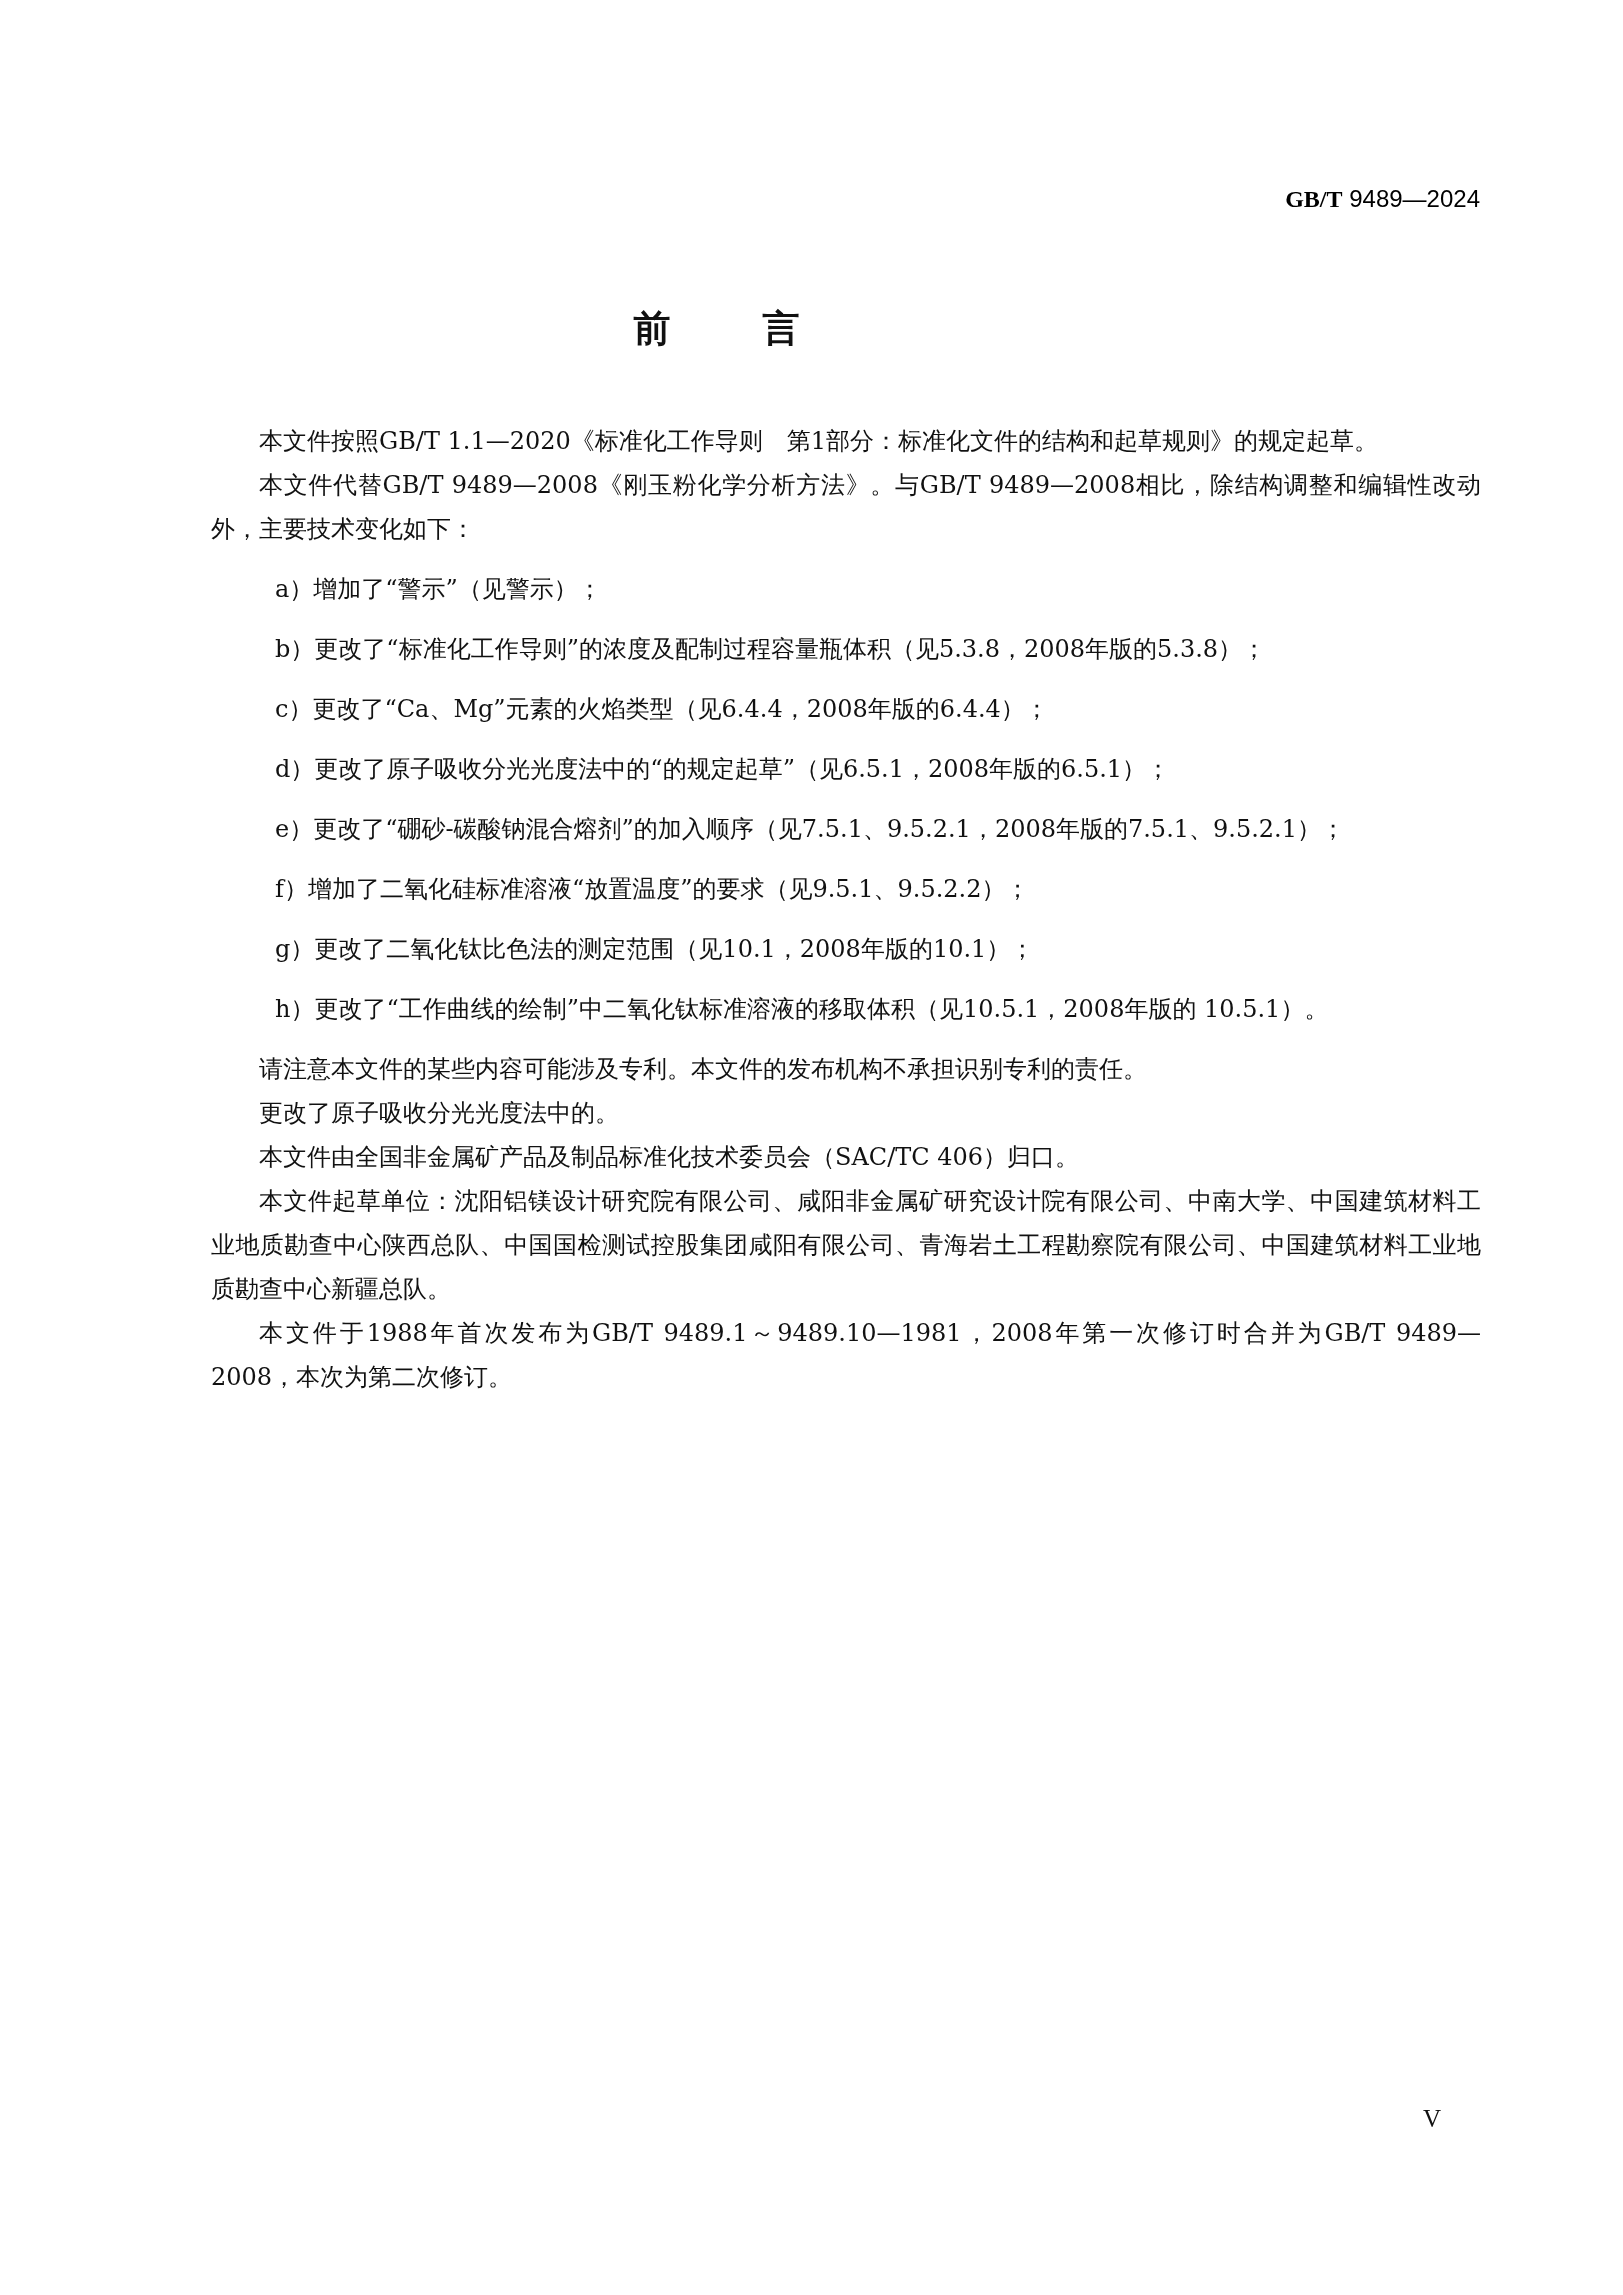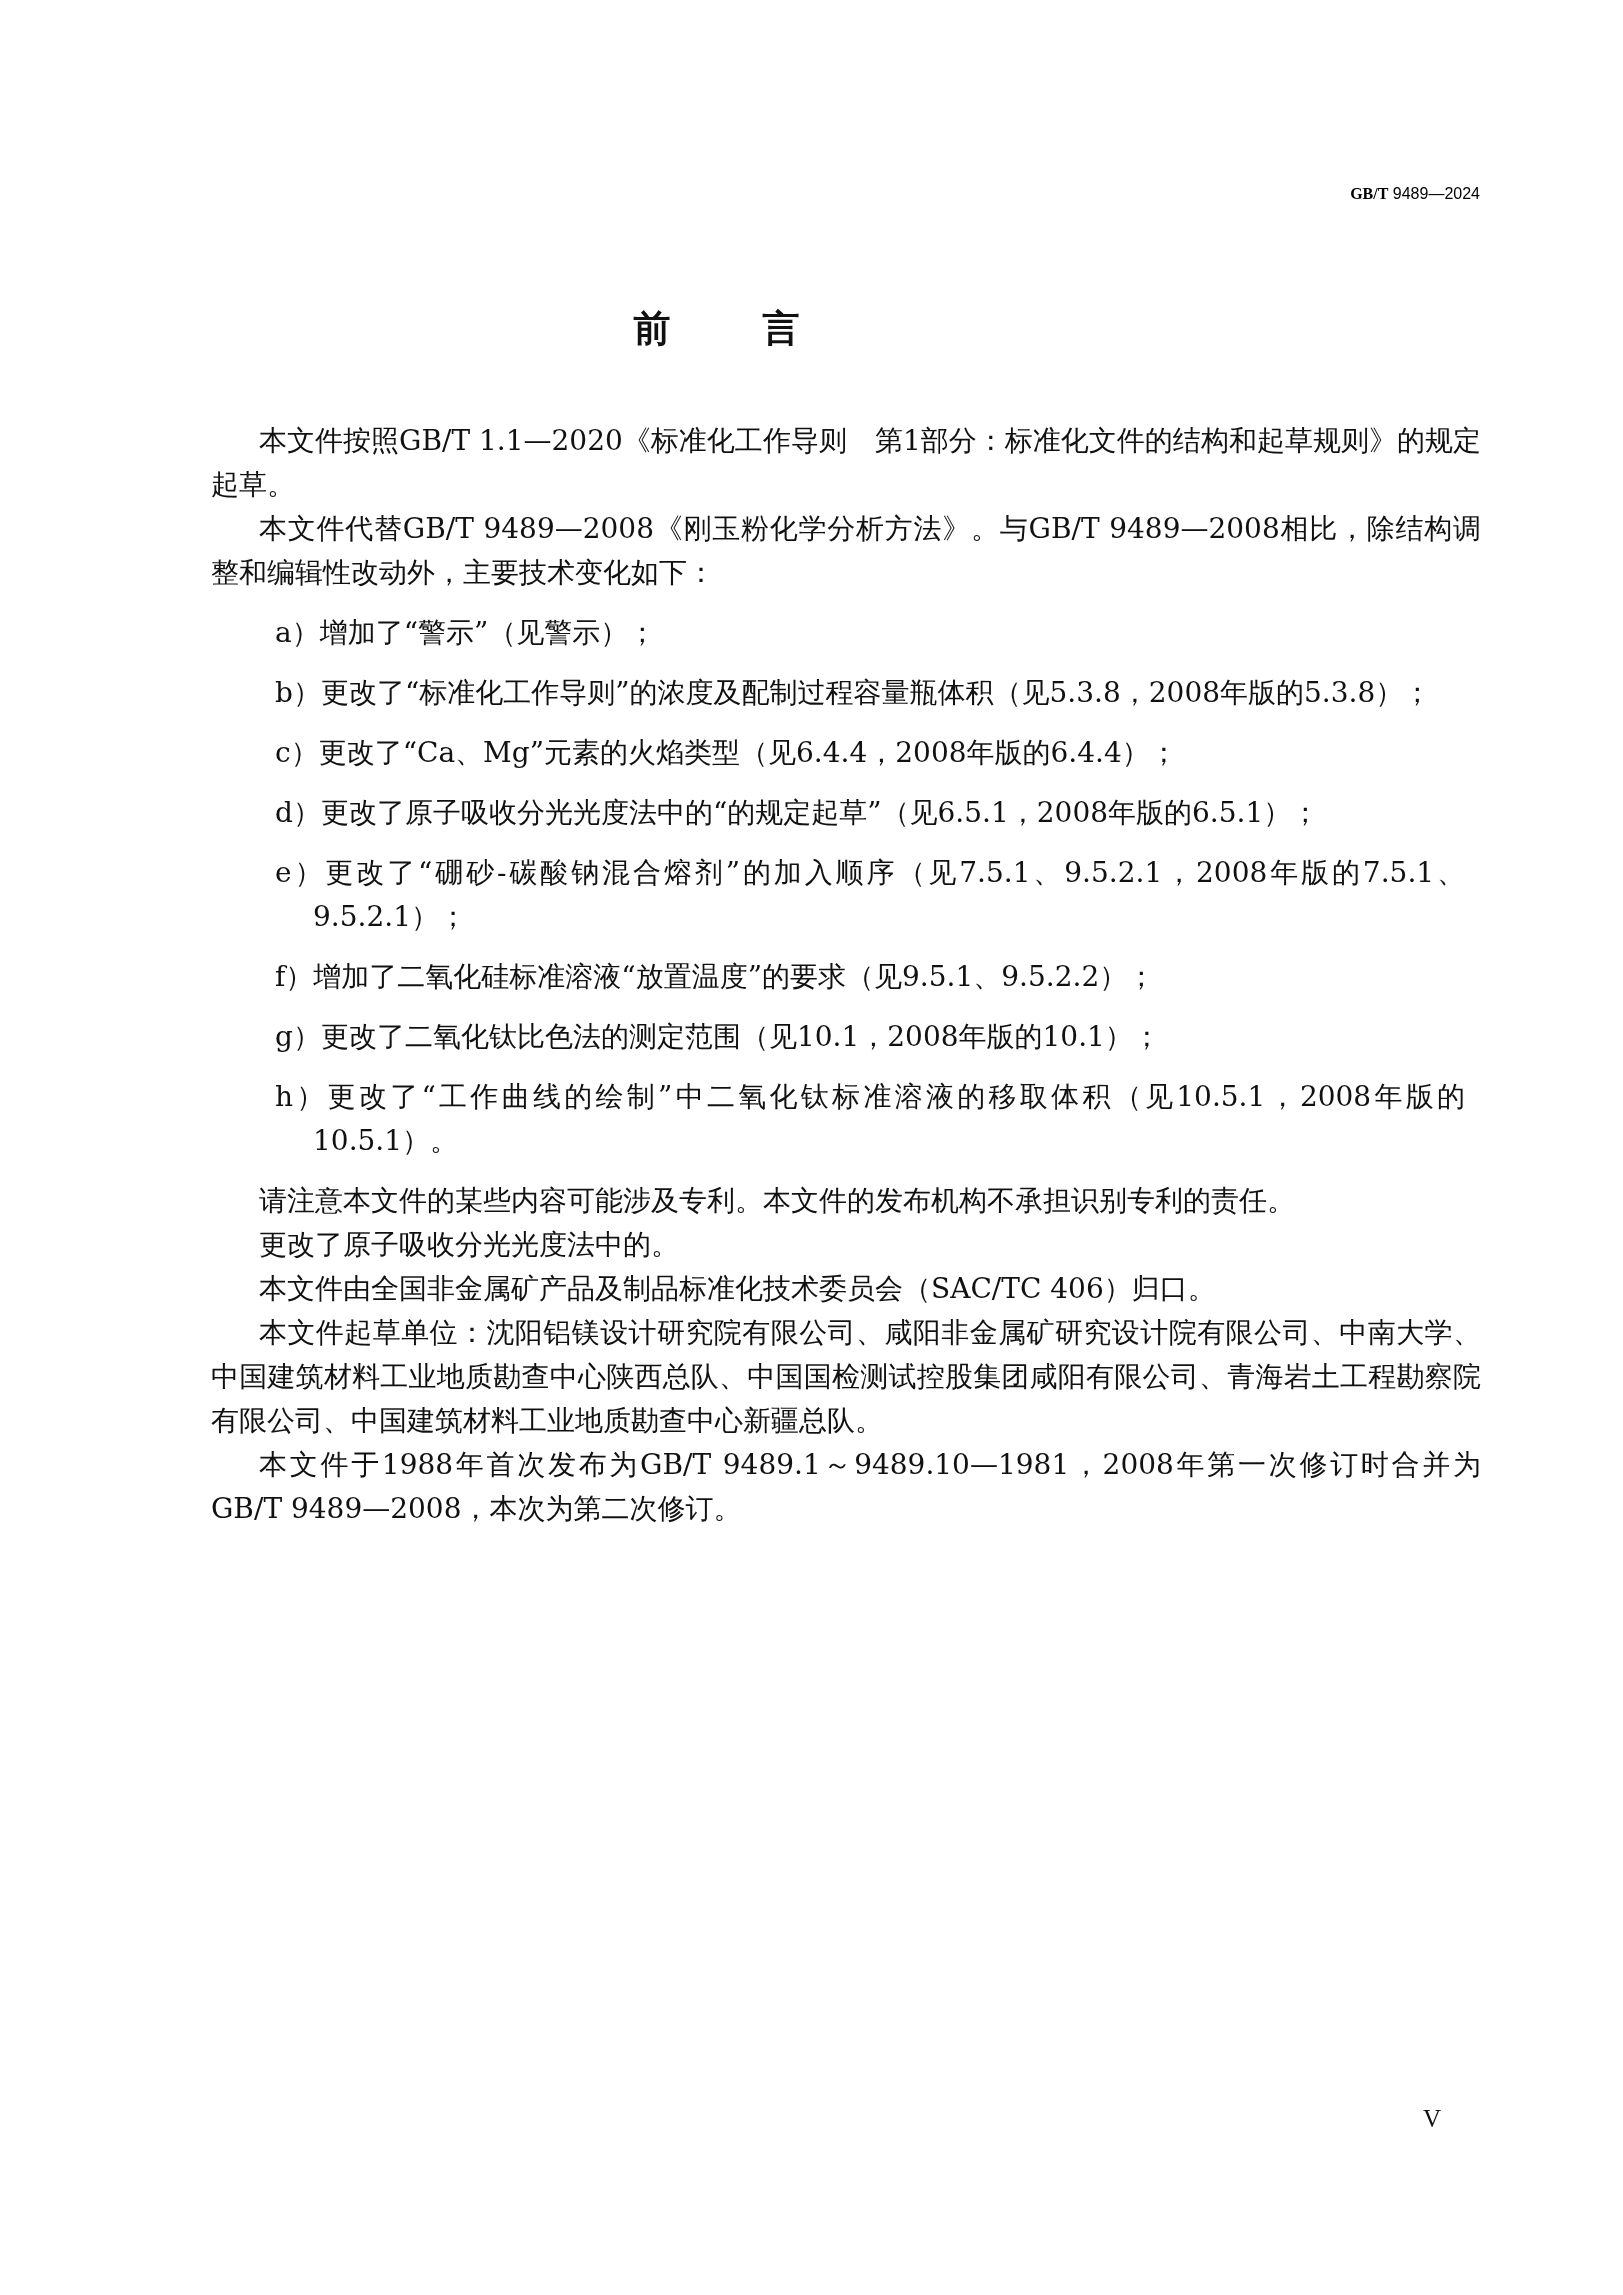--- a/index.html
+++ b/index.html
@@ -1,20 +1,20 @@
 <!DOCTYPE html>
 <html style="font-size:13.3px"><head>
 <meta charset="utf-8">
 <style>
   html, body { margin:0; padding:0; background:#ffffff; }
   body { width:1623px; height:2295px; position:relative; overflow:hidden; color:#111; }
-  .std-code { position:absolute; top:185px; right:143px; font-size:16px; font-family:"Liberation Sans", sans-serif; color:#000; }
+  .std-code { position:absolute; top:185px; right:143px; font-size:24px; font-family:"Liberation Sans", sans-serif; color:#000; }
   .std-code .prefix { font-family:"Liberation Serif", serif; font-weight:bold; }
   .title { position:absolute; top:279px; left:0; width:1433px; text-align:center; font-family:"DejaVu Sans", sans-serif; font-weight:bold; font-size:37px; letter-spacing:92px; text-indent:92px; }
-  .content { position:absolute; top:419px; left:211px; width:1270px; font-family:"DejaVu Serif", serif; font-size:28px; line-height:44px; text-align:justify; }
+  .content { position:absolute; top:419px; left:211px; width:1270px; font-family:"DejaVu Serif", serif; font-size:24px; line-height:44px; text-align:justify; }
   .para { margin:0; text-indent:48px; }
   .list-item { margin:16px; padding-left:86px; text-indent:-38px; }
   .page-num { position:absolute; top:2105px; left:1423px; font-family:"Liberation Serif", serif; font-size:25px; }
 </style>
 </head>
 <body>
 
 <div class="std-code">
   <span class="prefix">GB/T</span><span> 9489—2024</span>
 </div>

